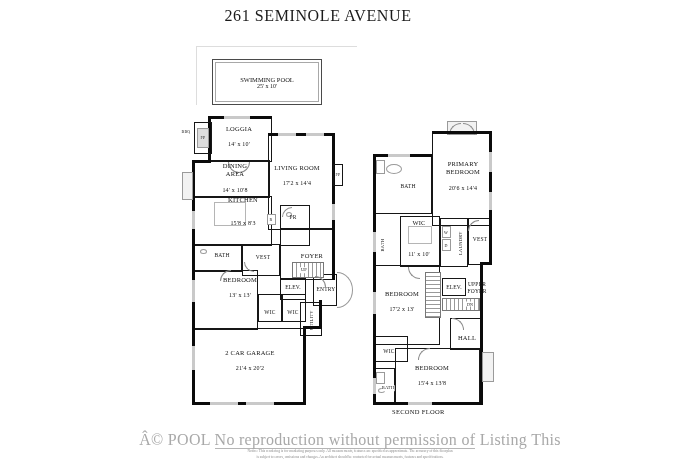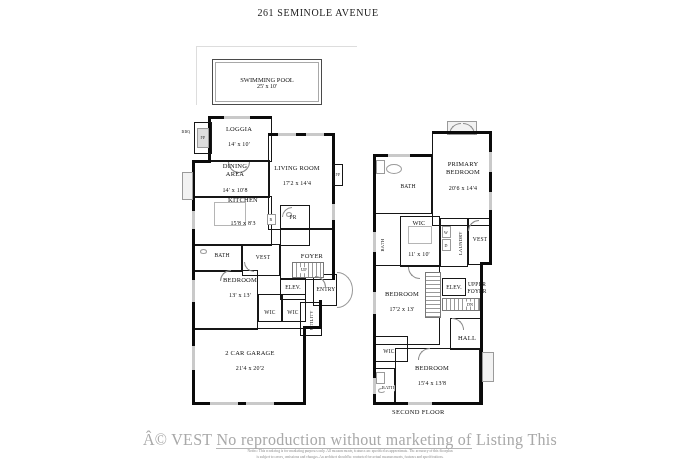--- a/index.html
+++ b/index.html
@@ -1,18 +1,18 @@
 <!DOCTYPE html>
 <html><head>
 <meta charset="utf-8">
 <style>
   html,body{margin:0;padding:0;background:#fff;}
   #canvas{position:relative;width:700px;height:466px;background:#fff;outline:1px solid #e2e2e2;
           font-family:"Liberation Serif","DejaVu Serif",serif;overflow:hidden;}
-  .title{position:absolute;top:7px;left:0;width:636px;text-align:center;font-size:10px;
+  .title{position:absolute;top:7px;left:0;width:636px;text-align:center;font-size:16px;
          letter-spacing:.6px;color:#1b1b1b;}
   .plan{position:absolute;}
   .room{position:absolute;border:1.6px solid #161616;box-sizing:border-box;background:transparent;}
   .wall{position:absolute;background:#0b0b0b;}
   .win{position:absolute;background:#c9c9c9;}
   .winbox{position:absolute;border:1px solid #9a9a9a;background:#f2f2f2;box-sizing:border-box;}
   .lbl{position:absolute;transform:translate(-50%,-50%);text-align:center;color:#161616;
        font-size:6.5px;line-height:1.25;white-space:pre-line;letter-spacing:.2px;}
   .lbl .dims{font-size:6px;}
   .sm{font-size:5.5px;}
@@ -235,17 +235,17 @@
     <div class="lbl sm" style="left:21px;top:239px;" data-name="wic2-label-2">WIC</div>
     <div class="lbl" style="left:64px;top:264px;" data-name="bedroom3-label">
       <div>BEDROOM</div>
       <div class="dims">15'4 x 13'8</div>
     </div>
     <div class="lbl xs" style="left:20px;top:276px;background:#fff;" data-name="bath-bottom-label">BATH</div>
   </div>
 
   <div class="caption" style="left:392px;top:408px;" data-name="second-floor-caption">SECOND FLOOR</div>
 
-  <div class="wm" data-name="watermark"><span data-name="watermark-copyright">Â© VEST</span> <span class="ul" data-name="watermark-notice">No reproduction without marketing of</span> <span data-name="watermark-listing">Listing This</span></div>
+  <div class="wm" data-name="watermark"><span data-name="watermark-copyright">Â© POOL</span> <span class="ul" data-name="watermark-notice">No reproduction without permission of</span> <span data-name="watermark-listing">Listing This</span></div>
   <div class="fine" style="top:449px;" data-name="fine-print-line-1">Notice: This rendering is for marketing purposes only. All measurements, features are specified as approximate. The accuracy of this floorplan</div>
   <div class="fine" style="top:455px;" data-name="fine-print-line-2">is subject to errors, omissions and changes. An architect should be contacted for actual measurements, features and specifications.</div>
 
 </div>
 
 </body></html>

